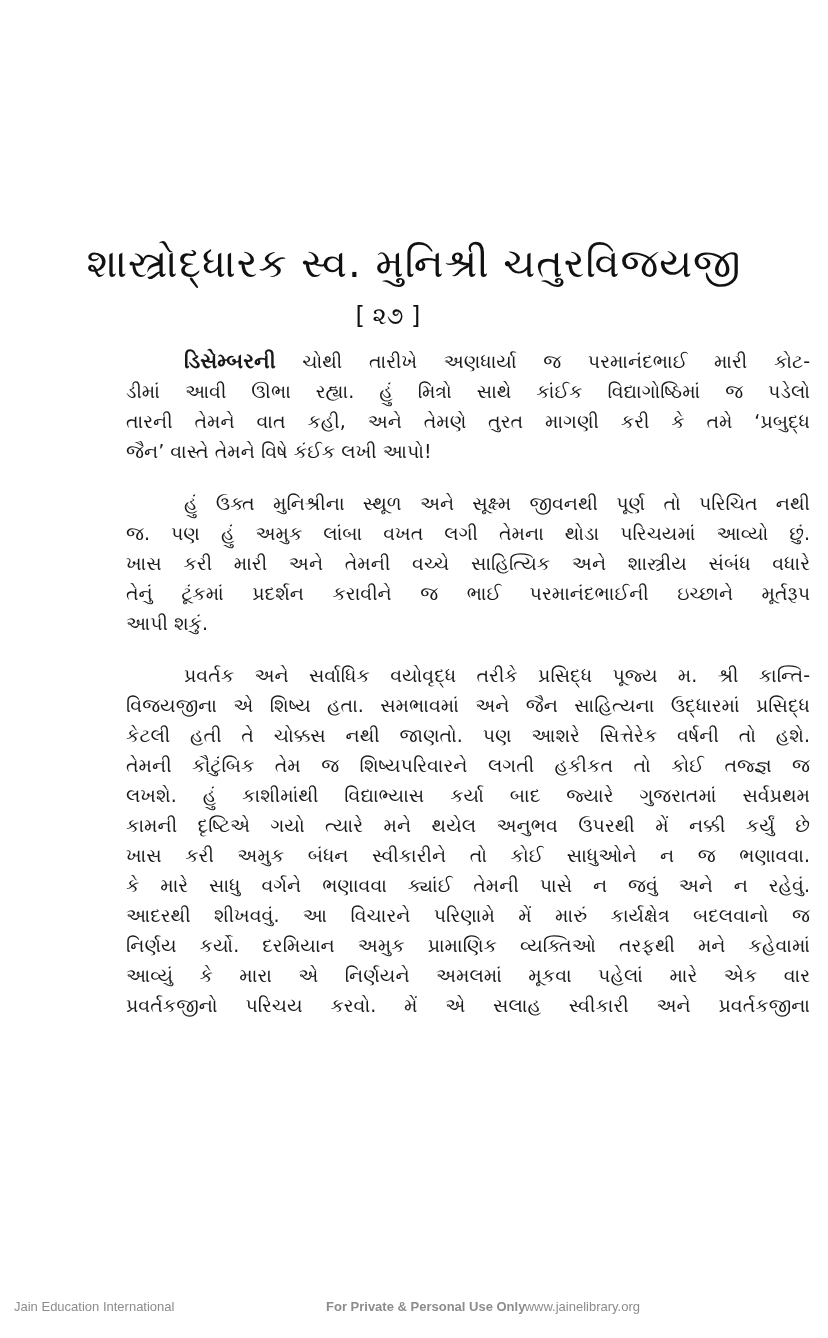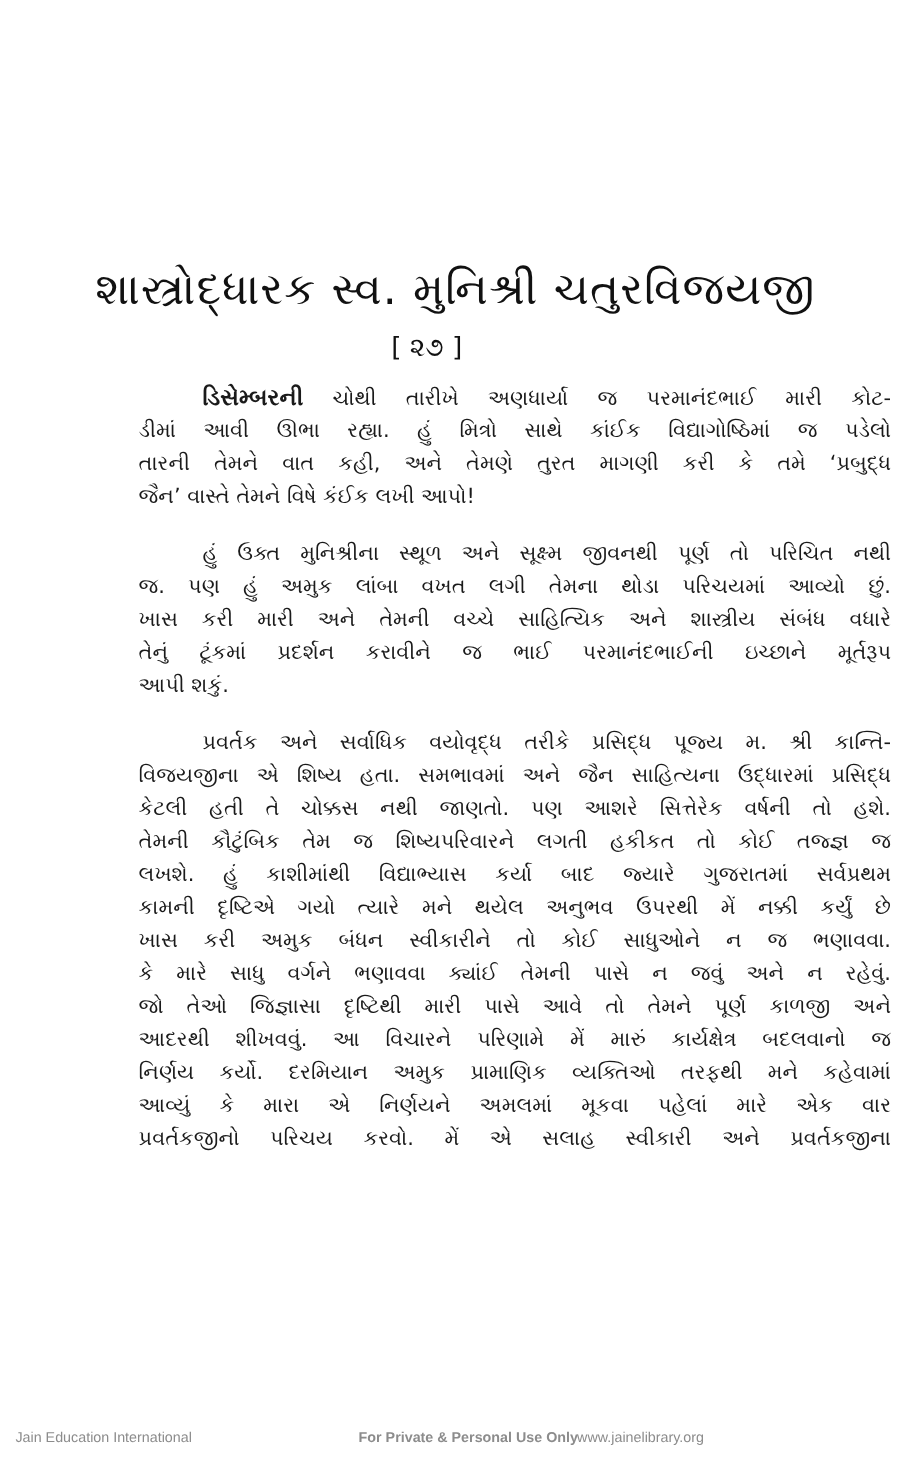--- a/index.html
+++ b/index.html
@@ -50,21 +50,20 @@
     <span class="gap"></span>
 
     <span class="line indent">પ્રવર્તક અને સર્વાધિક વયોવૃદ્ધ તરીકે પ્રસિદ્ધ પૂજ્ય મ. શ્રી કાન્તિ-</span>
     <span class="line">વિજયજીના એ શિષ્ય હતા. સમભાવમાં અને જૈન સાહિત્યના ઉદ્ધારમાં પ્રસિદ્ધ</span>
     <span class="line">કેટલી હતી તે ચોક્કસ નથી જાણતો. પણ આશરે સિત્તેરેક વર્ષની તો હશે.</span>
     <span class="line">તેમની કૌટુંબિક તેમ જ શિષ્યપરિવારને લગતી હકીકત તો કોઈ તજ્જ્ઞ જ</span>
     <span class="line">લખશે. હું કાશીમાંથી વિદ્યાભ્યાસ કર્યા બાદ જ્યારે ગુજરાતમાં સર્વપ્રથમ</span>
     <span class="line">કામની દૃષ્ટિએ ગયો ત્યારે મને થયેલ અનુભવ ઉપરથી મેં નક્કી કર્યું છે</span>
     <span class="line">ખાસ કરી અમુક બંધન સ્વીકારીને તો કોઈ સાધુઓને ન જ ભણાવવા.</span>
     <span class="line">કે મારે સાધુ વર્ગને ભણાવવા ક્યાંઈ તેમની પાસે ન જવું અને ન રહેવું.</span>
-    <span class="line">જો તેઓ જિજ્ઞાસા દૃષ્ટિથી મારી પાસે આવે તો તેમને પૂર્ણ કાળજી અને</span>
     <span class="line">આદરથી શીખવવું. આ વિચારને પરિણામે મેં મારું કાર્યક્ષેત્ર બદલવાનો જ</span>
     <span class="line">નિર્ણય કર્યો. દરમિયાન અમુક પ્રામાણિક વ્યક્તિઓ તરફથી મને કહેવામાં</span>
     <span class="line">આવ્યું કે મારા એ નિર્ણયને અમલમાં મૂકવા પહેલાં મારે એક વાર</span>
     <span class="line">પ્રવર્તકજીનો પરિચય કરવો. મેં એ સલાહ સ્વીકારી અને પ્રવર્તકજીના</span>
   </div>
 
   <div class="footer">
     <span class="f-left">Jain Education International</span>
     <span class="f-center">For Private &amp; Personal Use Only</span>
     <span class="f-right">www.jainelibrary.org</span>

